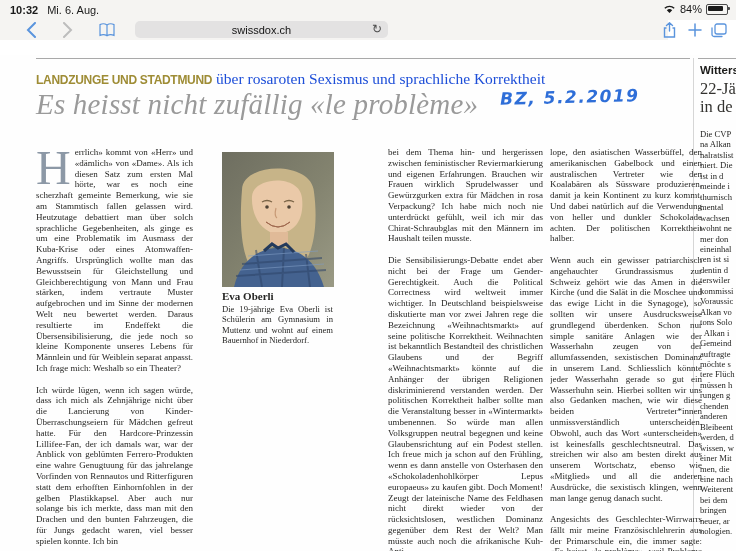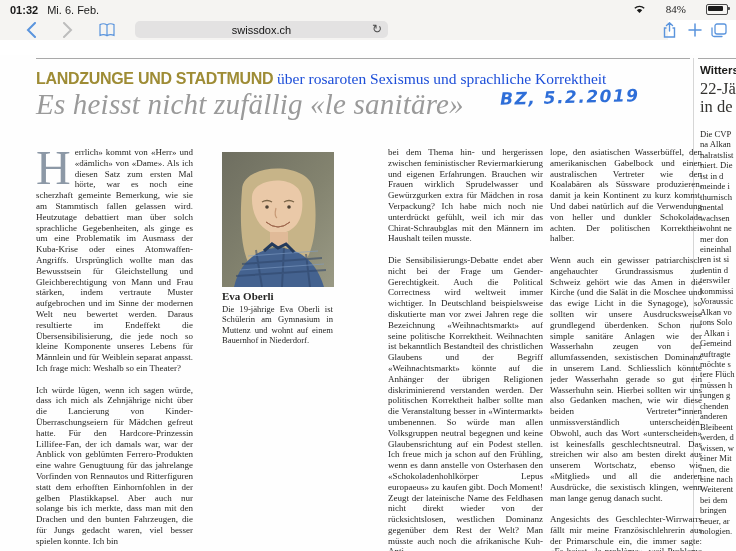--- a/index.html
+++ b/index.html
@@ -3,21 +3,21 @@
 <meta charset="utf-8">
 <style>
   html,body{margin:0;padding:0;background:#e9e9e9;}
   #screen{position:relative;width:736px;height:551px;overflow:hidden;
     font-family:"Liberation Sans",sans-serif;background:#fff;}
   
   #status-bar{position:absolute;left:0;top:0;width:736px;height:20px;background:#f5f4f2;
     font-size:11px;color:#1a1a1a;}
   .sb-left{position:absolute;left:10px;top:4px;}
   .sb-time{font-weight:700;margin-right:6px;}
-  .sb-right{position:absolute;right:8px;top:3px;display:flex;align-items:center;gap:20px;font-family:Liberation Serif, serif;}
+  .sb-right{position:absolute;right:8px;top:3px;display:flex;align-items:center;gap:4px;}
   .batt{position:relative;width:20px;height:9px;border:1px solid #4a4a4a;border-radius:2px;}
   .batt::after{content:"";position:absolute;right:-3px;top:2px;width:2px;height:3px;background:#4a4a4a;border-radius:0 1px 1px 0;}
   .batt-fill{position:absolute;left:1px;top:1px;height:5px;background:#1a1a1a;border-radius:1px;}
   
   #toolbar{position:absolute;left:0;top:20px;width:668px;height:20px;background:#f5f4f2;}
   .nav-ic{position:absolute;top:1px;width:18px;height:18px;display:flex;align-items:center;justify-content:center;}
   .addr{position:absolute;left:135px;top:1px;width:253px;height:17px;background:#e3e2e2;border-radius:5px;
     display:flex;align-items:center;justify-content:center;font-size:11px;color:#141414;}
   .addr .reload{position:absolute;right:6px;top:1px;font-size:12px;color:#4c4c4c;}
   
@@ -26,21 +26,21 @@
     border-right:1px solid #b2b2b2;position:relative;box-sizing:border-box;}
   .tab:last-child{border-right:none;}
   .tab.active{background:#fdfdfd;color:#141414;font-weight:700;}
   .tab-close{position:absolute;left:8px;top:1px;width:11px;height:11px;border-radius:50%;
     color:#8f8f8f;font-size:9px;line-height:11px;text-align:center;font-weight:400;}
   
   #page{position:absolute;left:0;top:55px;width:736px;height:496px;background:#fefefe;color:#2a2a28;}
   .rule-h{position:absolute;height:1px;background:#a9a9a9;}
   .rule-v{position:absolute;width:1px;background:#d6d6d6;}
   #kicker-line{position:absolute;left:36px;top:15px;width:640px;white-space:nowrap;}
-  .kicker{font-family:"Liberation Sans",sans-serif;font-weight:700;font-size:16px;letter-spacing:-0.3px;color:#9e8c35;margin-top:41px;}
+  .kicker{font-family:"Liberation Sans",sans-serif;font-weight:700;font-size:12px;letter-spacing:-0.3px;color:#9e8c35;margin-top:41px;}
   .kicker-rest{font-family:"Liberation Serif",serif;font-size:15.5px;color:#1d4ed8;}
   #headline{position:absolute;left:36px;top:33px;width:470px;font-family:"Liberation Serif",serif;
     font-style:italic;font-size:29px;color:#9a9a9a;letter-spacing:0.2px;}
   #annotation{position:absolute;left:500px;top:32px;font-family:"DejaVu Sans",sans-serif;
     font-weight:700;font-style:italic;font-size:17px;color:#2e6ed8;transform:rotate(-1.5deg);letter-spacing:1.5px;}
   .body-col{position:absolute;top:92px;font-family:"Liberation Serif",serif;font-size:9px;
     line-height:10.8px;text-align:justify;color:#262624;}
   .body-col p{margin:0 0 10.8px 0;}
   .dropcap{float:left;font-family:"Liberation Serif",serif;font-size:48px;line-height:40px;
     color:#8c98a6;margin:1px 4px 0 0;}
@@ -57,22 +57,22 @@
     line-height:10.45px;white-space:pre;color:#262624;}
   svg{display:block;}
 </style>
 </head>
 <body>
 
 <div id="screen">
 
   <div id="status-bar">
     <div class="sb-left">
-      <span class="sb-time">01:32</span>
-      <span>Mi. 6. Feb.</span>
+      <span class="sb-time">10:32</span>
+      <span>Mi. 6. Aug.</span>
     </div>
     <div class="sb-right">
       <span>
         <svg width="13" height="10" viewBox="0 0 13 10">
           <path d="M6.5 9 L3.8 6.2 A4.2 4.2 0 0 1 9.2 6.2 Z" fill="#1a1a1a"></path>
           <path d="M1.8 4.2 A6.8 6.8 0 0 1 11.2 4.2" stroke="#1a1a1a" stroke-width="1.3" fill="none"></path>
         </svg>
       </span>
       <span>84%</span>
       <span class="batt">
@@ -122,21 +122,21 @@
 
 
   <div id="page">
     <div class="rule-h" style="left:36px;top:3px;width:654px"></div>
     <div class="rule-h" style="left:698px;top:3px;width:38px"></div>
     <div class="rule-v" style="left:693px;top:3px;height:493px"></div>
 
     <div id="kicker-line">
       <span class="kicker">LANDZUNGE UND STADTMUND</span><span class="kicker-rest"> über rosaroten Sexismus und sprachliche Korrektheit</span>
     </div>
-    <div id="headline">Es heisst nicht zufällig «le sanitäre»</div>
+    <div id="headline">Es heisst nicht zufällig «le problème»</div>
     <div id="annotation">BZ, 5.2.2019</div>
 
     <div class="body-col" style="left:36px;width:157px;height:404px;overflow:hidden">
       <p><span class="dropcap">H</span><span>errlich» kommt von «Herr» und «dämlich» von «Dame». Als ich diesen Satz zum ersten Mal hörte, war es noch eine scherzhaft gemeinte Bemerkung, wie sie am Stammtisch fallen gelassen wird. Heutzutage debattiert man über solch sprachliche Gegebenheiten, als ginge es um eine Problematik im Ausmass der Kuba-Krise oder eines Atomwaffen-Angriffs. Ursprünglich wollte man das Bewusstsein für Gleichstellung und Gleichberechtigung von Mann und Frau stärken, indem vertraute Muster aufgebrochen und im Sinne der modernen Welt neu bewertet werden. Daraus resultierte im Endeffekt die Übersensibilisierung, die jede noch so kleine Komponente unseres Lebens für Männlein und für Weiblein separat anpasst. Ich frage mich: Weshalb so ein Theater?</span></p>
       <p>Ich würde lügen, wenn ich sagen würde, dass ich mich als Zehnjährige nicht über die Lancierung von Kinder-Überraschungseiern für Mädchen gefreut hatte. Für den Hardcore-Prinzessin Lillifee-Fan, der ich damals war, war der Anblick von geblümten Ferrero-Produkten eine wahre Genugtuung für das jahrelange Vorfinden von Rennautos und Ritterfiguren statt dem erhofften Einhornfohlen in der gelben Plastikkapsel. Aber auch nur solange bis ich merkte, dass man mit den Drachen und den bunten Fahrzeugen, die für Jungs gedacht waren, viel besser spielen konnte. Ich bin</p>
     </div>
 
     <div id="photo-wrap">
       <svg width="112" height="135" viewBox="0 0 112 135">
         <defs>

